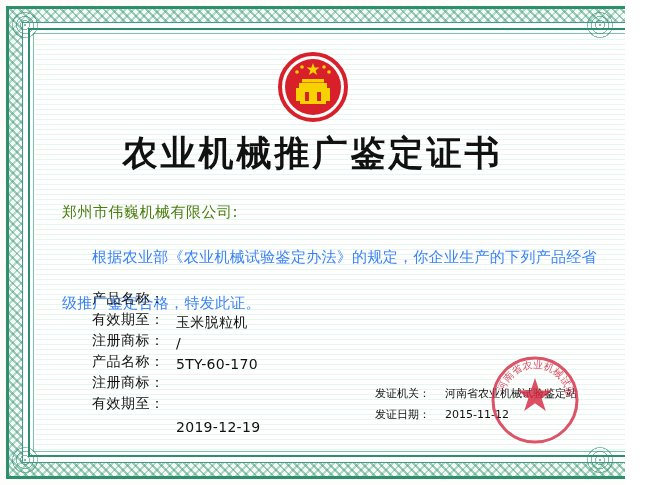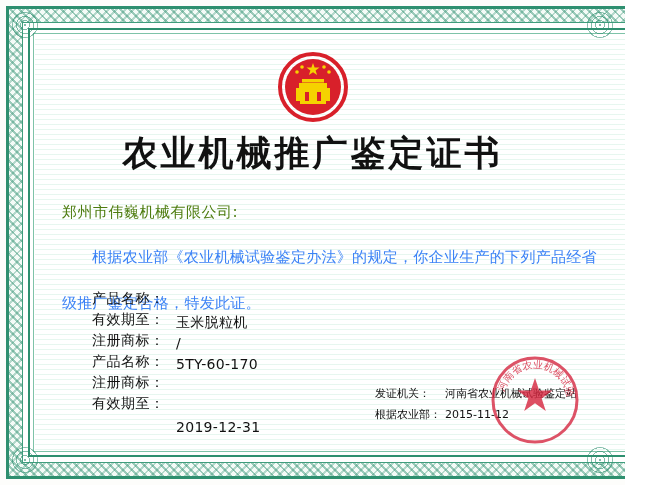--- a/index.html
+++ b/index.html
@@ -238,31 +238,31 @@
       <span class="field-value">5TY-60-170</span>
     </div>
     <div class="field-row">
       <span class="field-label">产品名称：</span>
     </div>
     <div class="field-row">
       <span class="field-label">注册商标：</span>
     </div>
     <div class="field-row">
       <span class="field-label">有效期至：</span>
-      <span class="field-value">2019-12-31</span>
+      <span class="field-value">2019-12-19</span>
     </div>
   </div>
 
   <div class="issuer">
     <div class="issuer-row">
       <span class="issuer-label">发证机关：</span>
       <span class="issuer-value">河南省农业机械试验鉴定站</span>
     </div>
     <div class="issuer-row">
-      <span class="issuer-label">根据农业部：</span>
+      <span class="issuer-label">发证日期：</span>
       <span class="issuer-value">2015-11-12</span>
     </div>
   </div>
 
   <div class="seal">
     <svg viewBox="0 0 96 96" width="96" height="96" aria-hidden="true">
       <g opacity="0.78" fill="none" stroke="#d4233c" stroke-width="3">
         <circle cx="48" cy="48" r="42"></circle>
       </g>
       <g opacity="0.8" fill="#d4233c">

